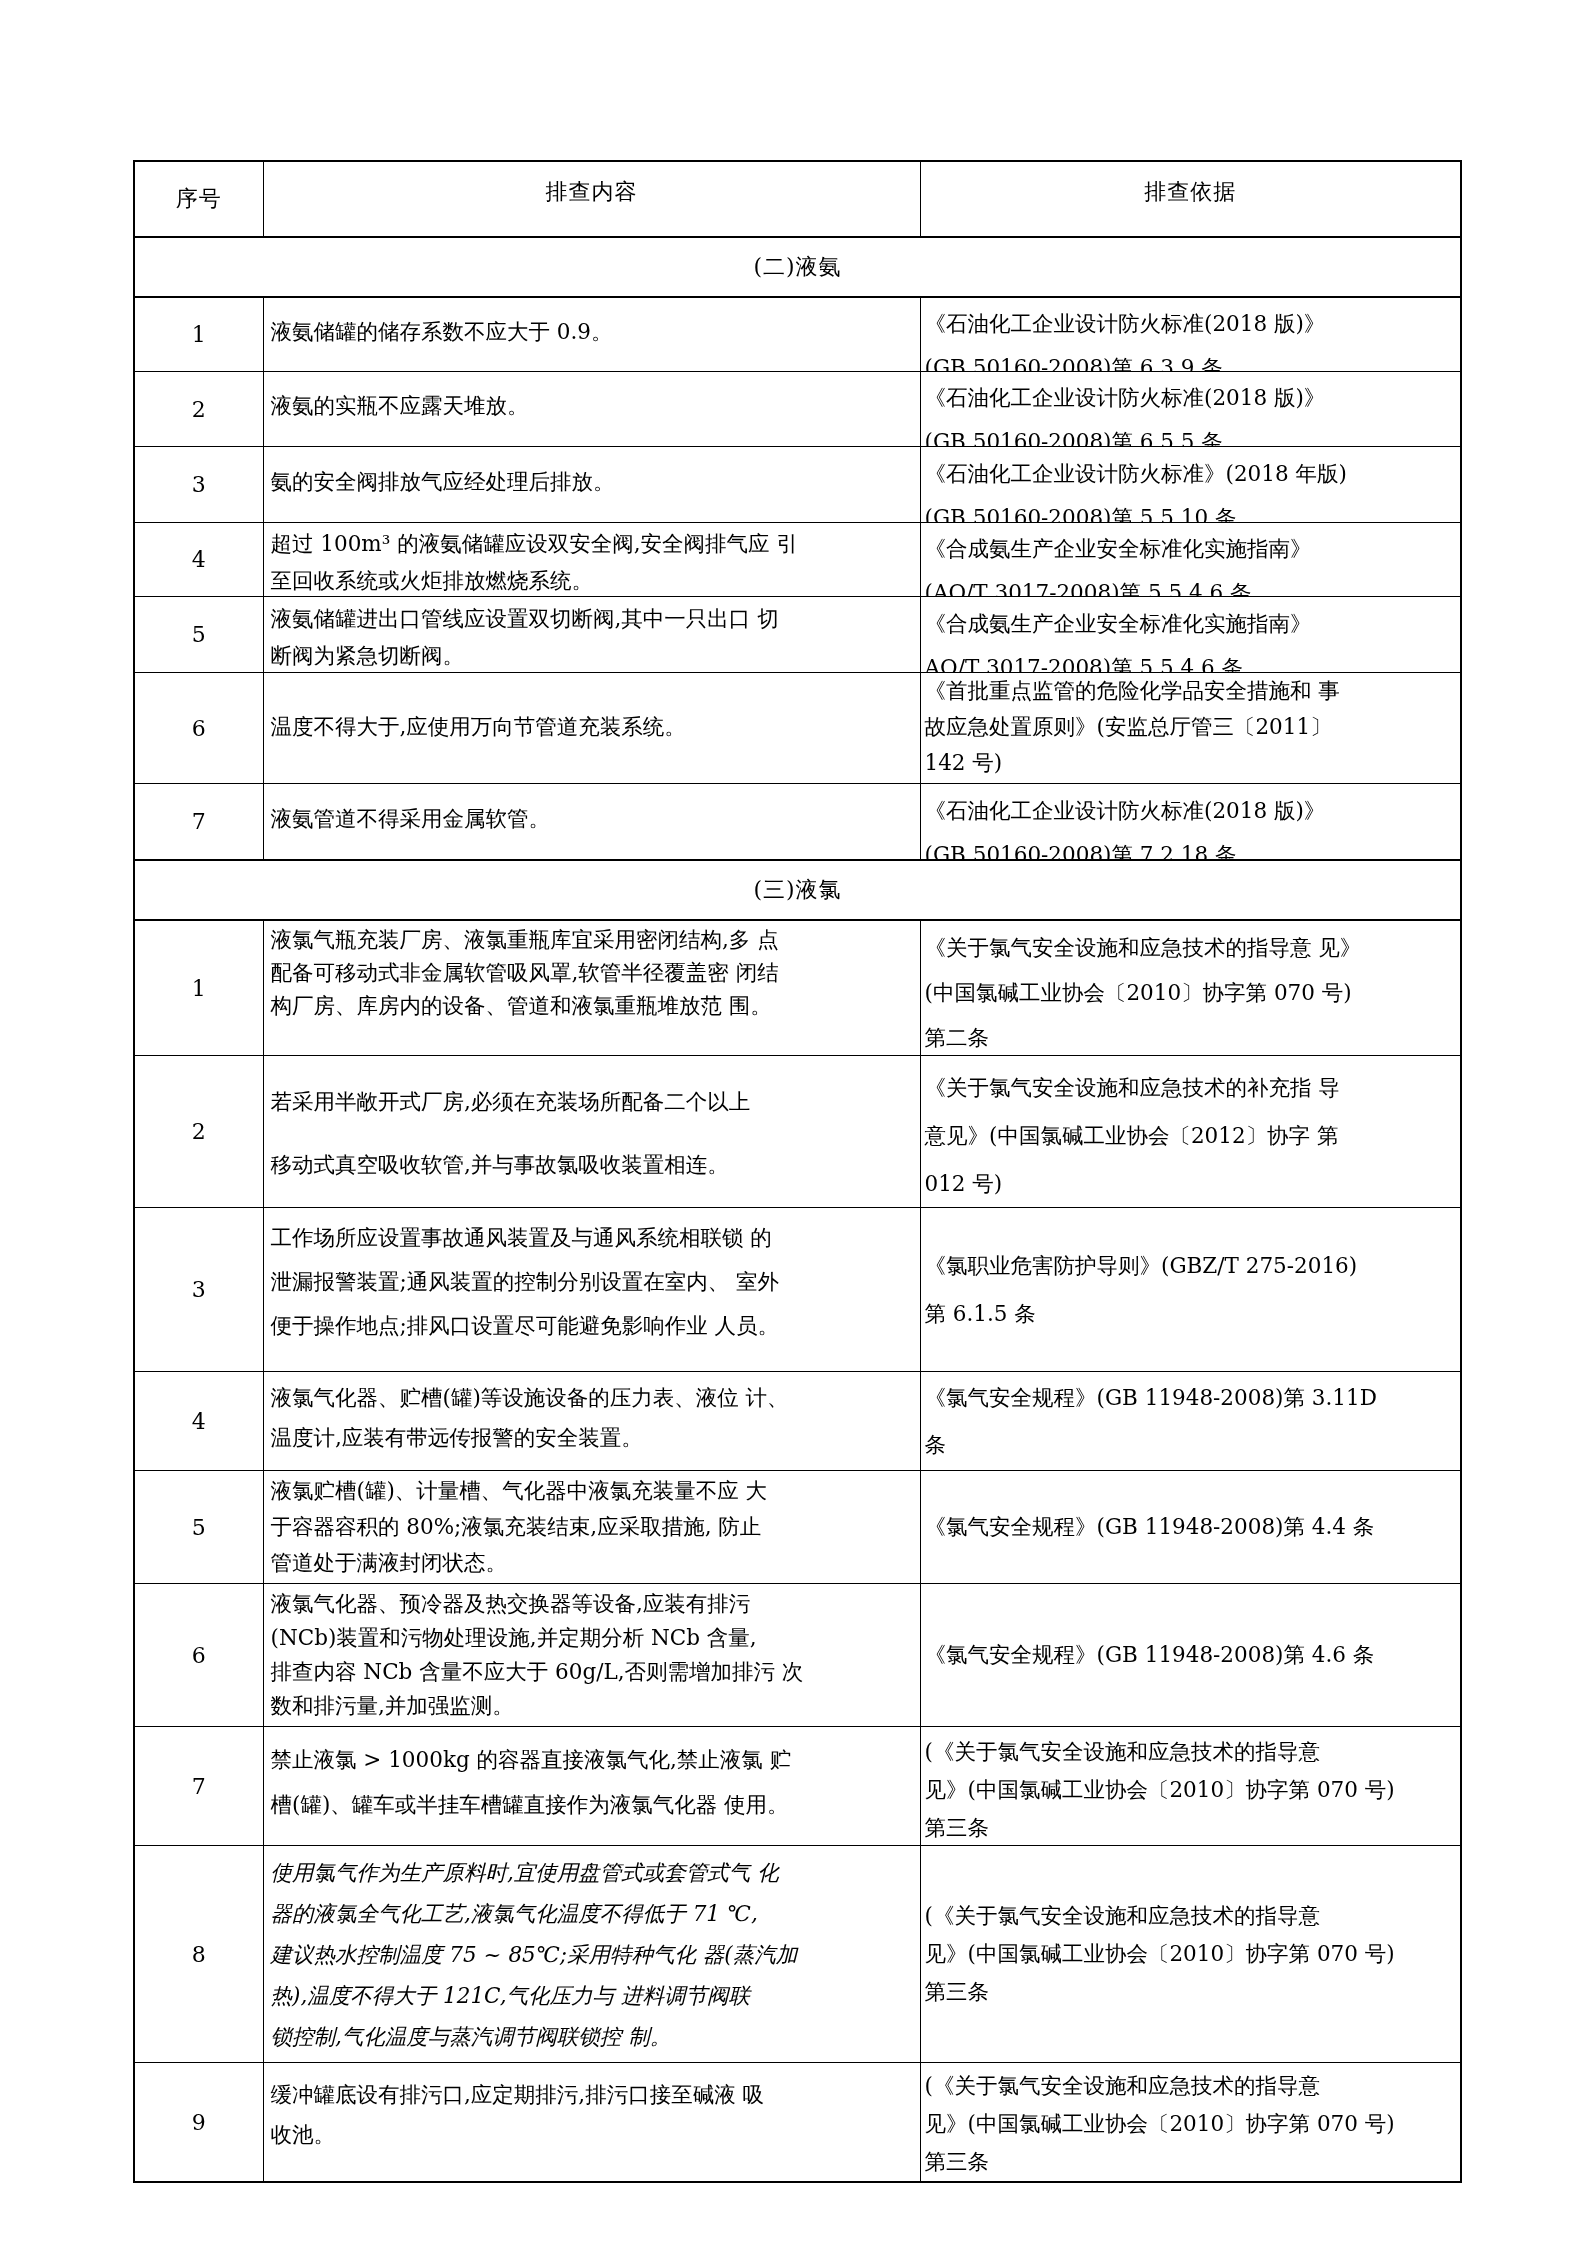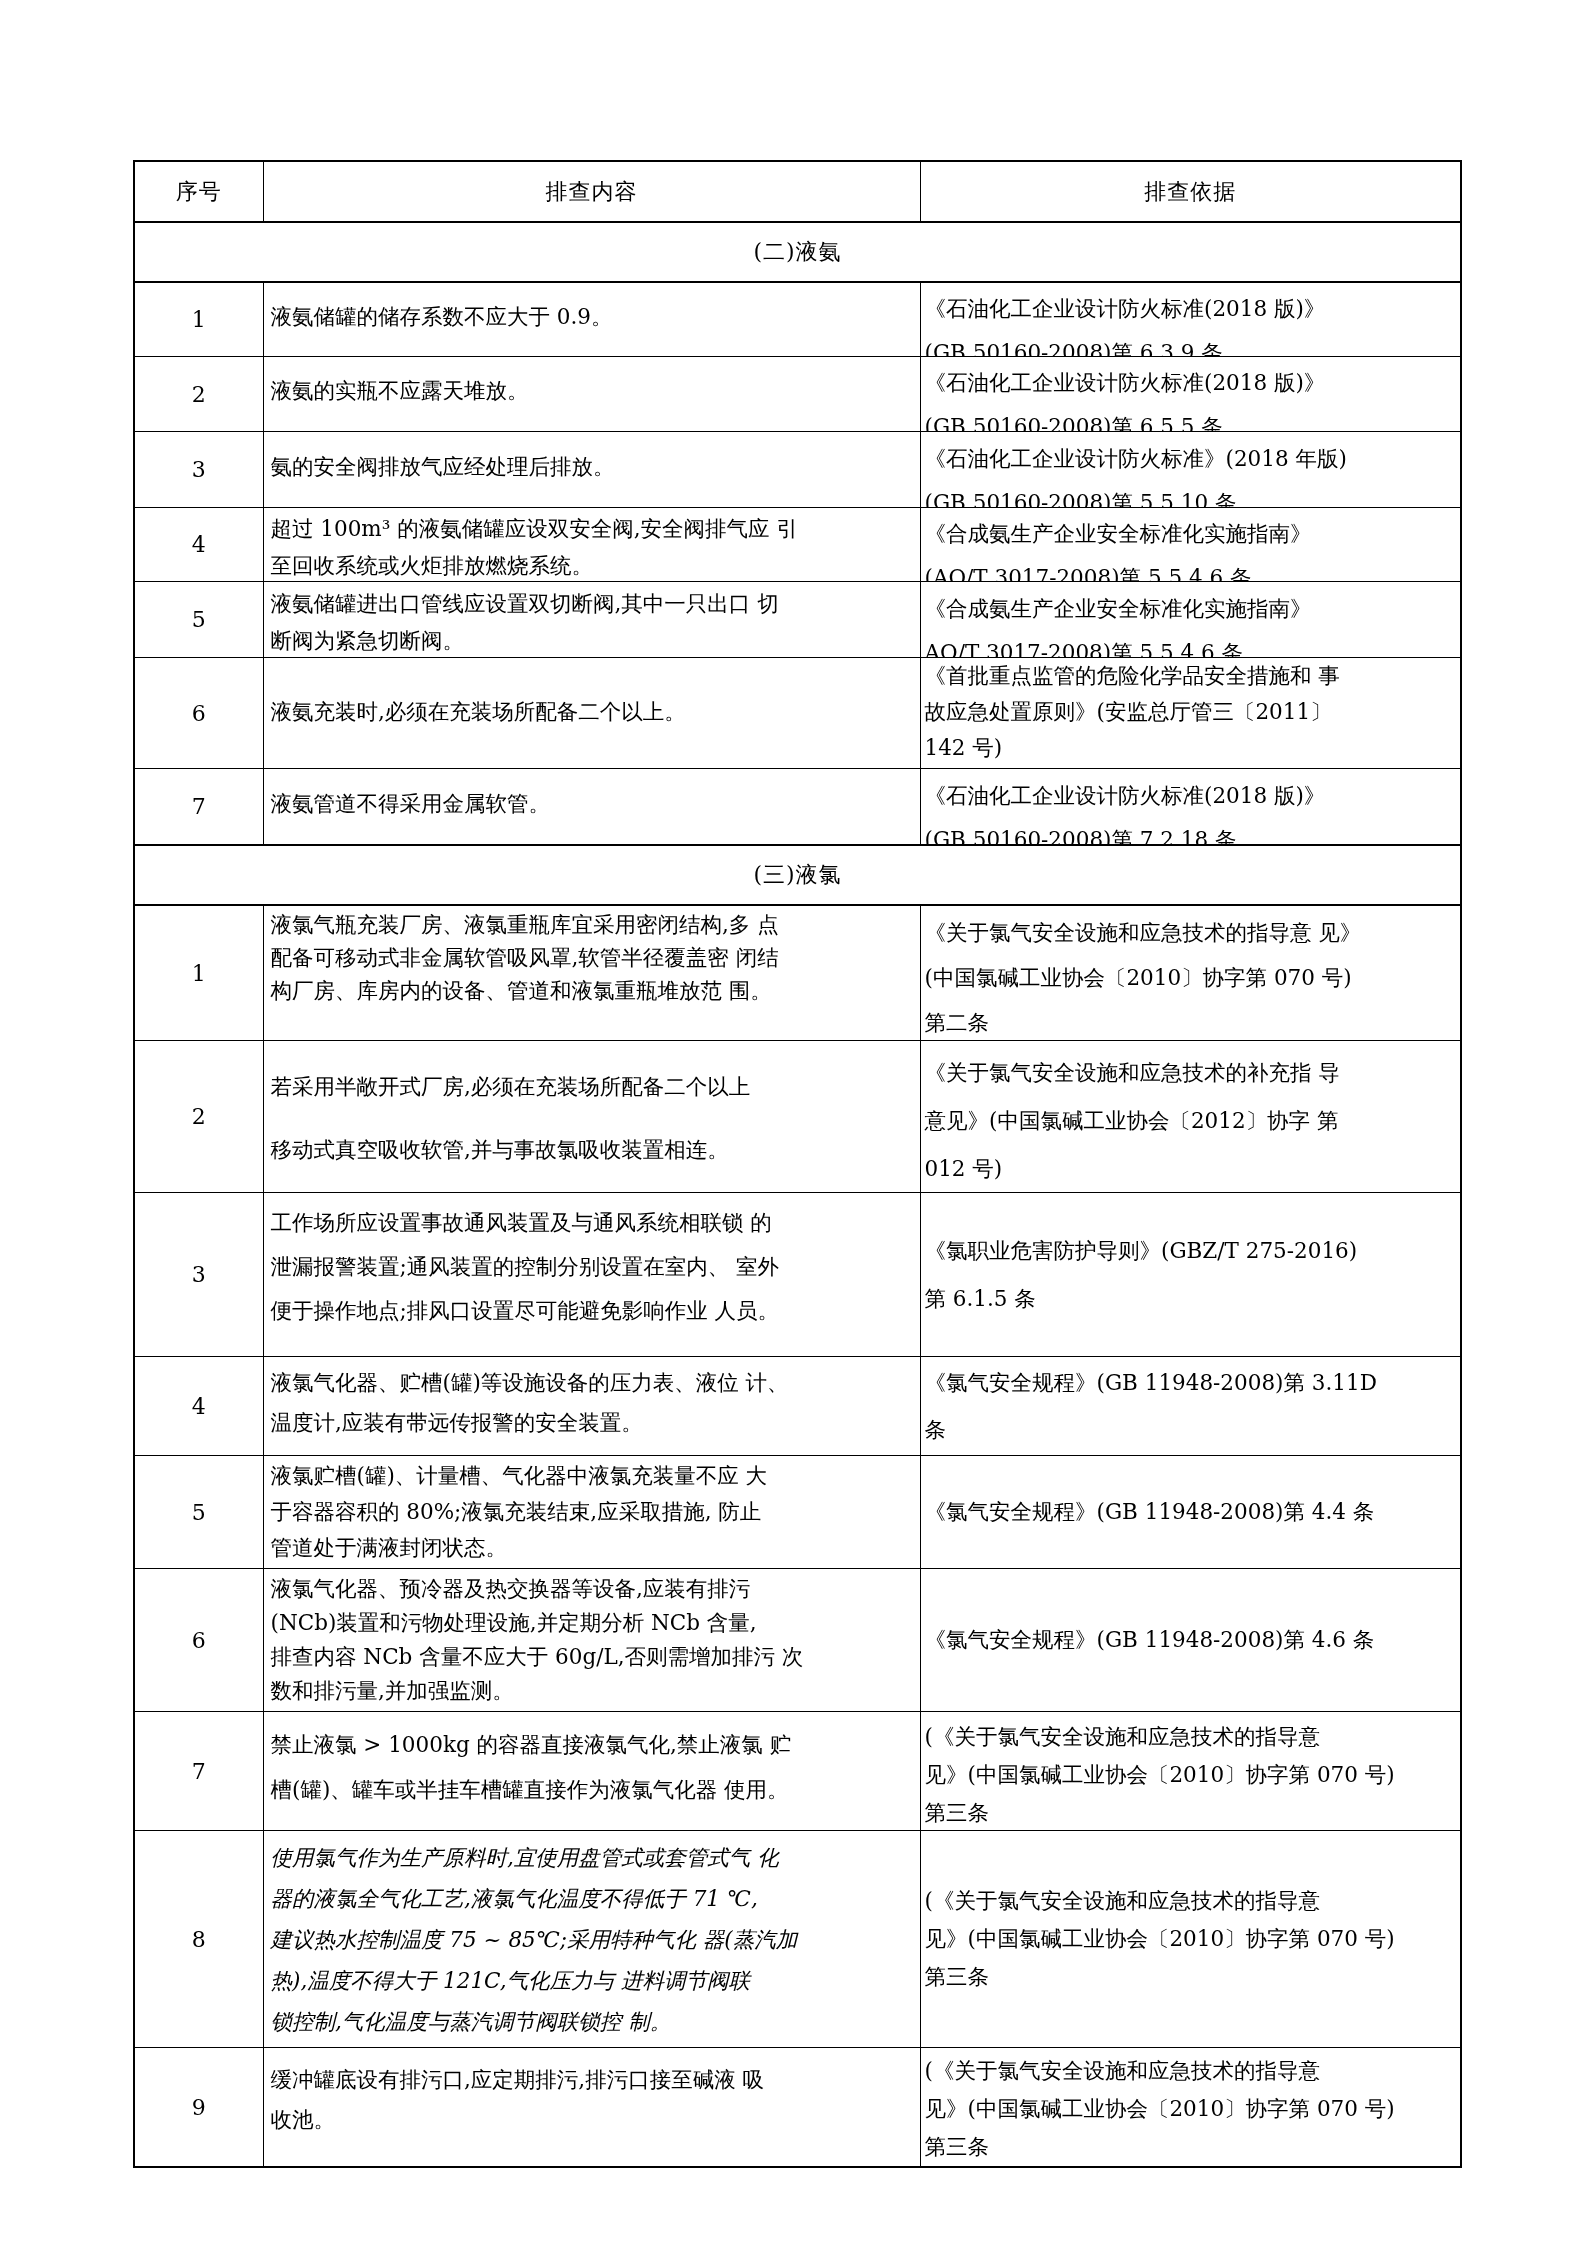--- a/index.html
+++ b/index.html
@@ -34,21 +34,21 @@
 <div class="page">
   <table class="tbl">
     <colgroup>
       <col style="width:129px">
       <col style="width:657px">
       <col style="width:541px">
     </colgroup>
     <tbody id="tbody">
         <tr class="hdr">
           <td>
-            <div class="cw cen" style="height: 59px;">
+            <div class="cw cen" style="height: 74px;">
               <span class="hd-t">序号</span>
             </div>
           </td>
           <td>
             <div class="cw cen" style="height: 59px;">
               <span class="hd-t">排查内容</span>
             </div>
           </td>
           <td>
             <div class="cw cen" style="height: 59px;">
@@ -156,21 +156,21 @@
           </td>
         </tr>
         <tr>
           <td>
             <div class="cw cen" style="height: 110px;">
               <span class="num-t">6</span>
             </div>
           </td>
           <td class="content-cell">
             <div class="cw" style="height: 110px;">
-              <div class="txt" style="line-height: 36px; margin-top: 36px;">液氨充装时,必须在充装场所配备二个以上。</div>
+              <div class="txt" style="line-height: 36px; margin-top: 36px;">温度不得大于,应使用万向节管道充装系统。</div>
             </div>
           </td>
           <td class="basis-cell">
             <div class="cw" style="height: 110px;">
               <div class="txt" style="line-height: 36px; margin-top: 0;">《首批重点监管的危险化学品安全措施和 事
 故应急处置原则》(安监总厅管三〔2011〕
 142 号)</div>
             </div>
           </td>
         </tr>

